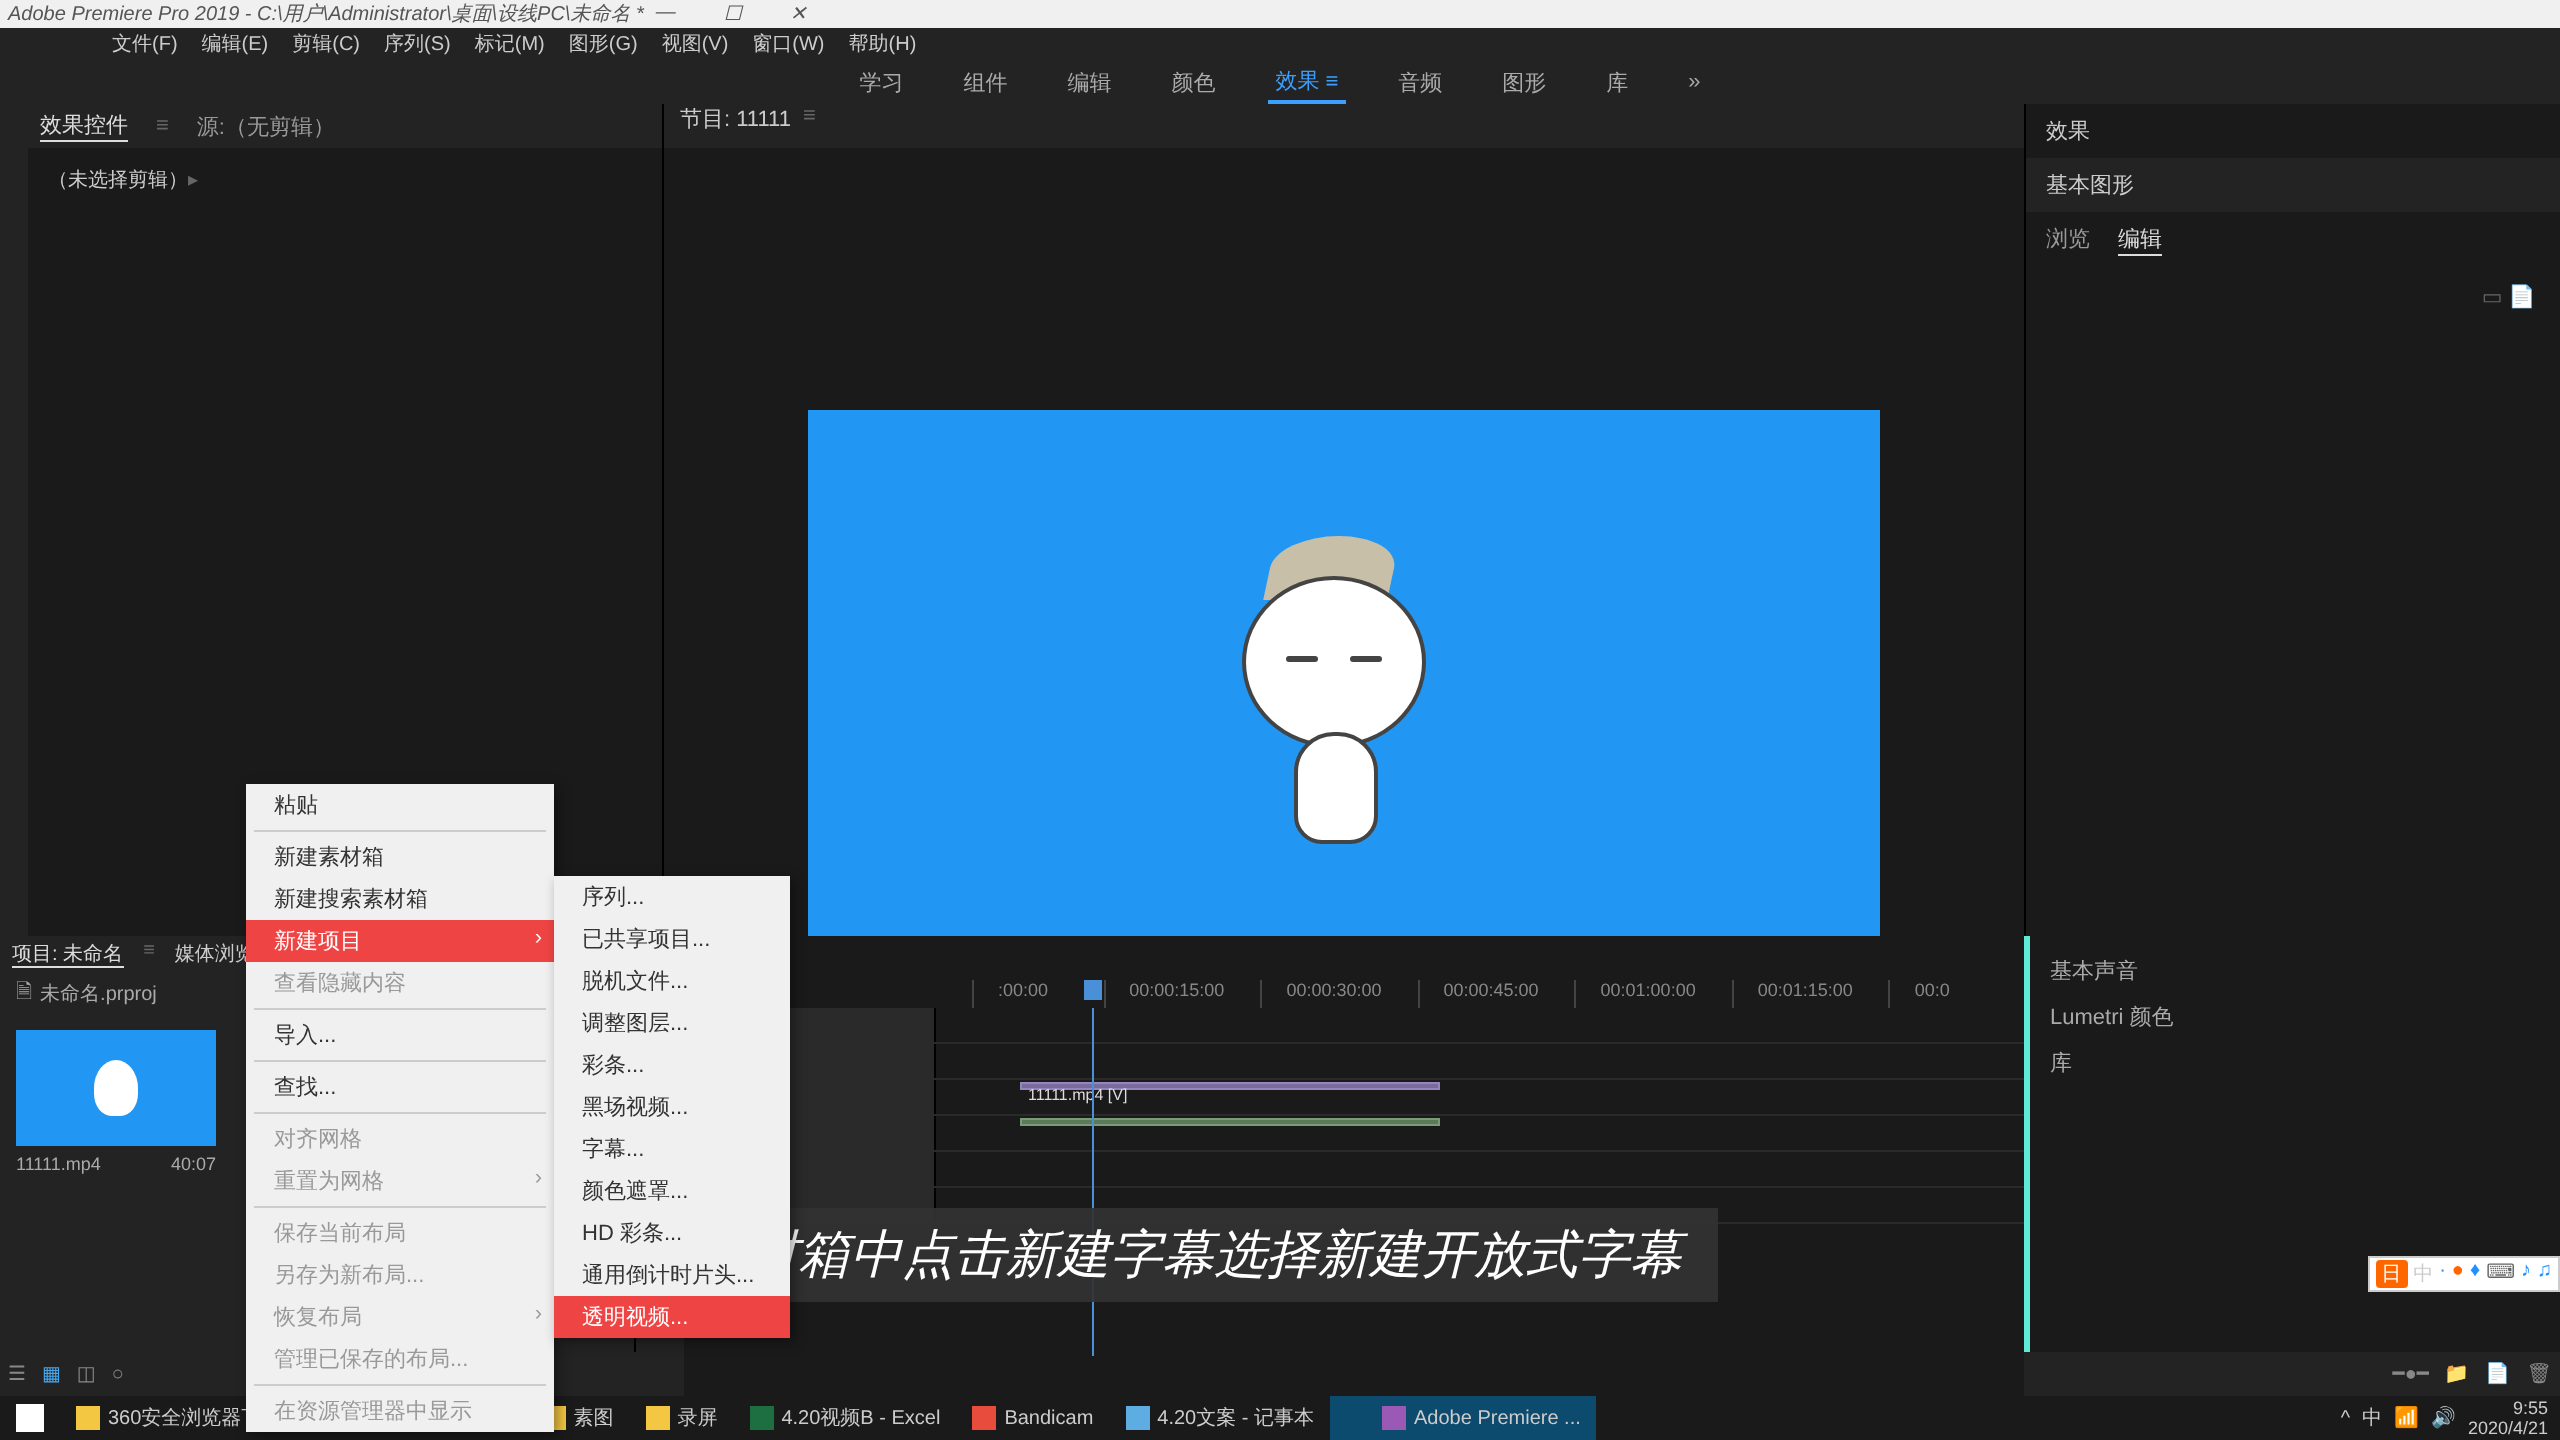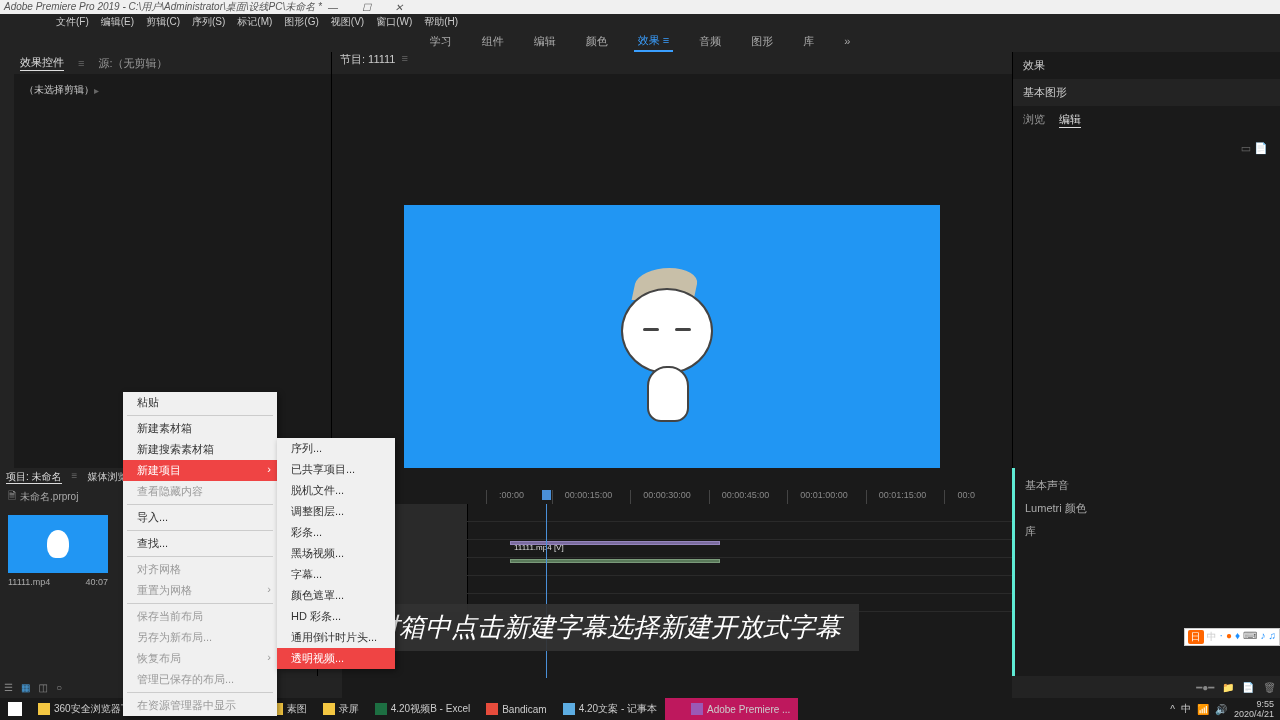--- a/index.html
+++ b/index.html
@@ -71,21 +71,21 @@
 .cm1 { left: 123px; top: 392px; width: 154px; }
 .cm2 { left: 277px; top: 438px; width: 118px; }
 .cm-item { padding: 3px 14px; cursor: pointer; position: relative; }
 .cm-item.highlighted { background: #ef4444; color: #fff; }
 .cm-item.disabled { color: #999; }
 .cm-sep { height: 1px; background: #ccc; margin: 2px 4px; }
 .cm-arrow::after { content: '›'; position: absolute; right: 6px; }
 .annotation { position: absolute; left: 225px; top: 604px; background: rgba(50,50,50,0.92); color: #fff; font-size: 26px; font-style: italic; padding: 6px 18px; font-family: "KaiTi", serif; }
 .taskbar { position: absolute; bottom: 0; left: 0; right: 0; height: 22px; background: #1a1a1a; display: flex; align-items: center; font-size: 10px; color: #ccc; }
 .tb-item { padding: 0 8px; display: flex; align-items: center; gap: 4px; height: 100%; cursor: pointer; }
-.tb-item.active { background: #be185d; padding-left: 26px; }
+.tb-item.active { background: #0c4a6e; padding-left: 26px; }
 .tb-icon { width: 12px; height: 12px; display: inline-block; }
 .tb-folder { background: #f4c742; }
 .tb-right { margin-left: auto; display: flex; align-items: center; gap: 6px; padding-right: 6px; }
 .tb-time { text-align: right; font-size: 9px; line-height: 10px; }
 .input-indicator { position: absolute; right: 0; top: 628px; background: #fff; border: 1px solid #ccc; padding: 1px 3px; font-size: 10px; display: flex; gap: 3px; z-index: 200; }
 .input-indicator span:first-child { background: #ff6600; color: #fff; padding: 0 3px; border-radius: 2px; }
 </style>
 </head>
 <body>
 

